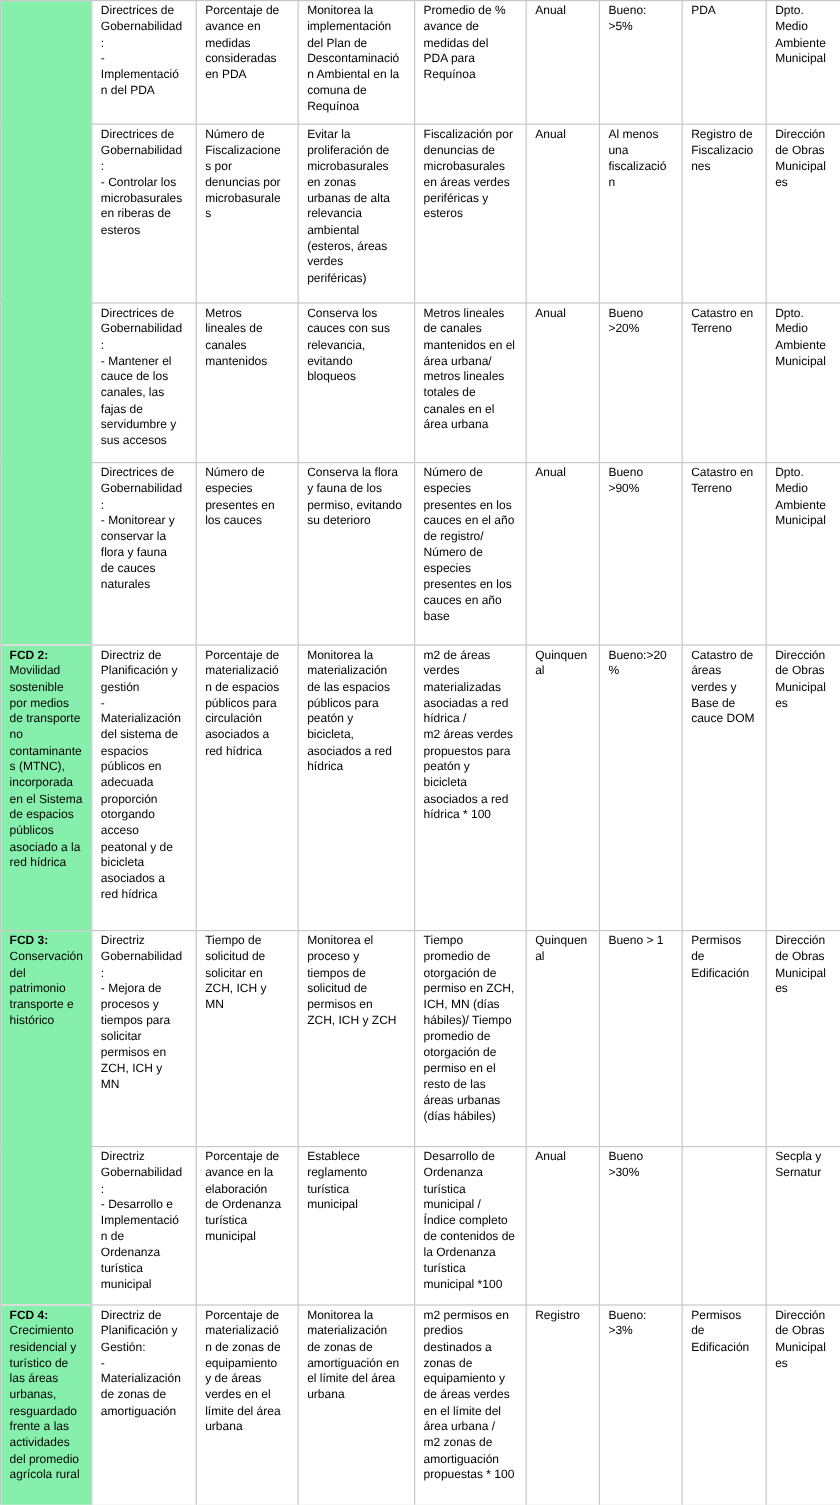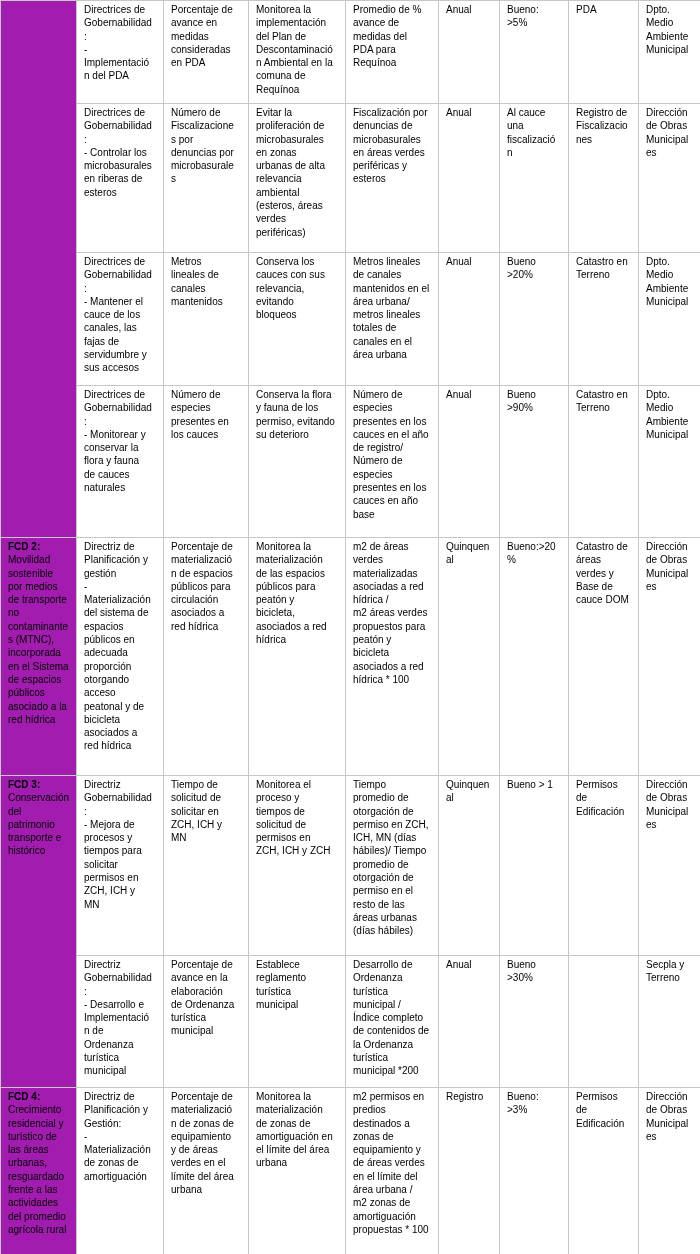--- a/index.html
+++ b/index.html
@@ -3,21 +3,21 @@
 <meta charset="utf-8">
 <style>
   html,body{margin:0;padding:0;background:#ffffff;}
   body{width:700px;height:1254px;overflow:hidden;
        font-family:"Liberation Sans",sans-serif;color:#000;}
   table.grid{border-collapse:collapse;table-layout:fixed;width:700px;
        font-size:10px;line-height:13.3px;}
   table.grid td{border:1px solid #c7c7c7;vertical-align:top;
        padding:2px 4px 2px 7px;overflow:hidden;overflow-wrap:break-word;}
   .pre{white-space:pre-line;}
-  td.fcd{background:#a21caf;}
+  td.fcd{background:#86efac;}
   .fcd-label{font-weight:bold;}
 </style>
 </head>
 <body>
 
 <table class="grid">
   <colgroup>
     <col style="width:76px">
       <col style="width:87px">
       <col style="width:85px">
@@ -92,21 +92,21 @@
 (esteros, áreas
 verdes
 periféricas)</td>
       <td class="pre">Fiscalización por
 denuncias de
 microbasurales
 en áreas verdes
 periféricas y
 esteros</td>
       <td class="pre">Anual</td>
-      <td class="pre">Al cauce
+      <td class="pre">Al menos
 una
 fiscalizació
 n</td>
       <td class="pre">Registro de
 Fiscalizacio
 nes</td>
       <td class="pre">Dirección
 de Obras
 Municipal
 es</td>
@@ -337,27 +337,27 @@
 turística
 municipal</td>
       <td class="pre">Desarrollo de
 Ordenanza
 turística
 municipal /
 Índice completo
 de contenidos de
 la Ordenanza
 turística
-municipal *200</td>
+municipal *100</td>
       <td class="pre">Anual</td>
       <td class="pre">Bueno
 &gt;30%</td>
       <td class="pre"></td>
       <td class="pre">Secpla y
-Terreno</td>
+Sernatur</td>
     </tr>
 
     <tr style="height:167px">
       <td class="fcd">
         <div class="fcd-label">FCD 4:</div>
         <div class="pre">Crecimiento
 residencial y
 turístico de
 las áreas
 urbanas,

